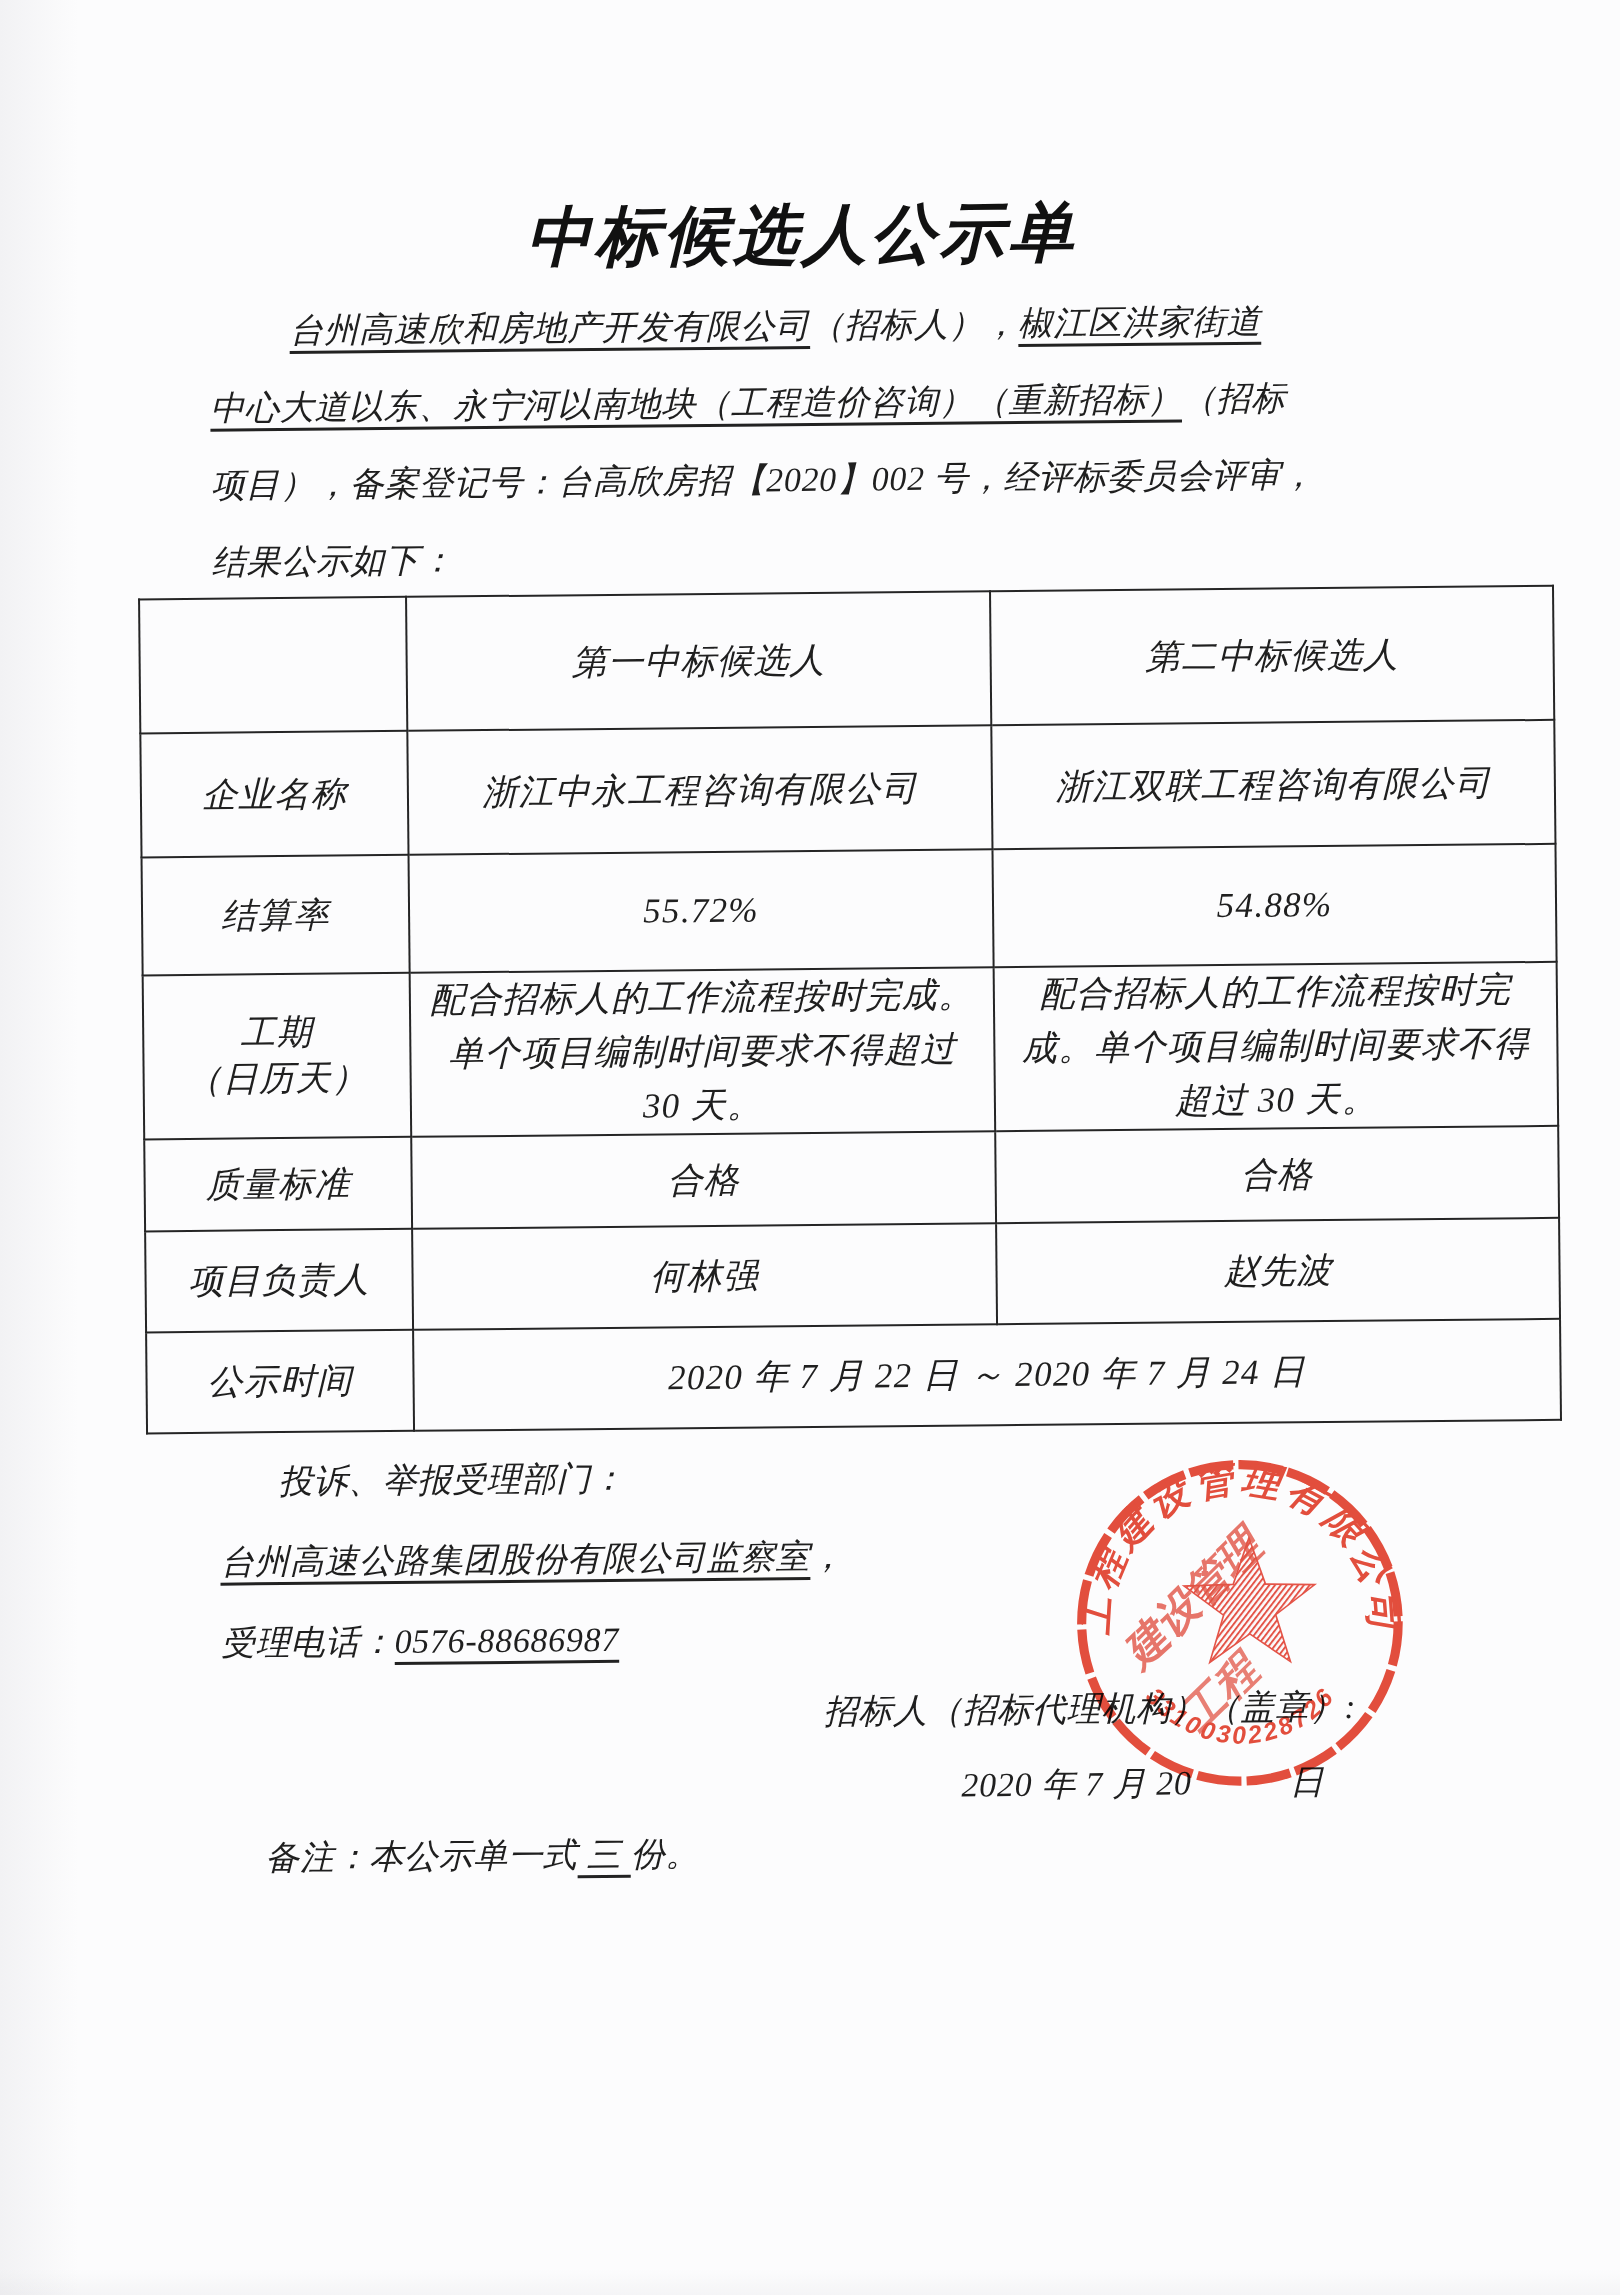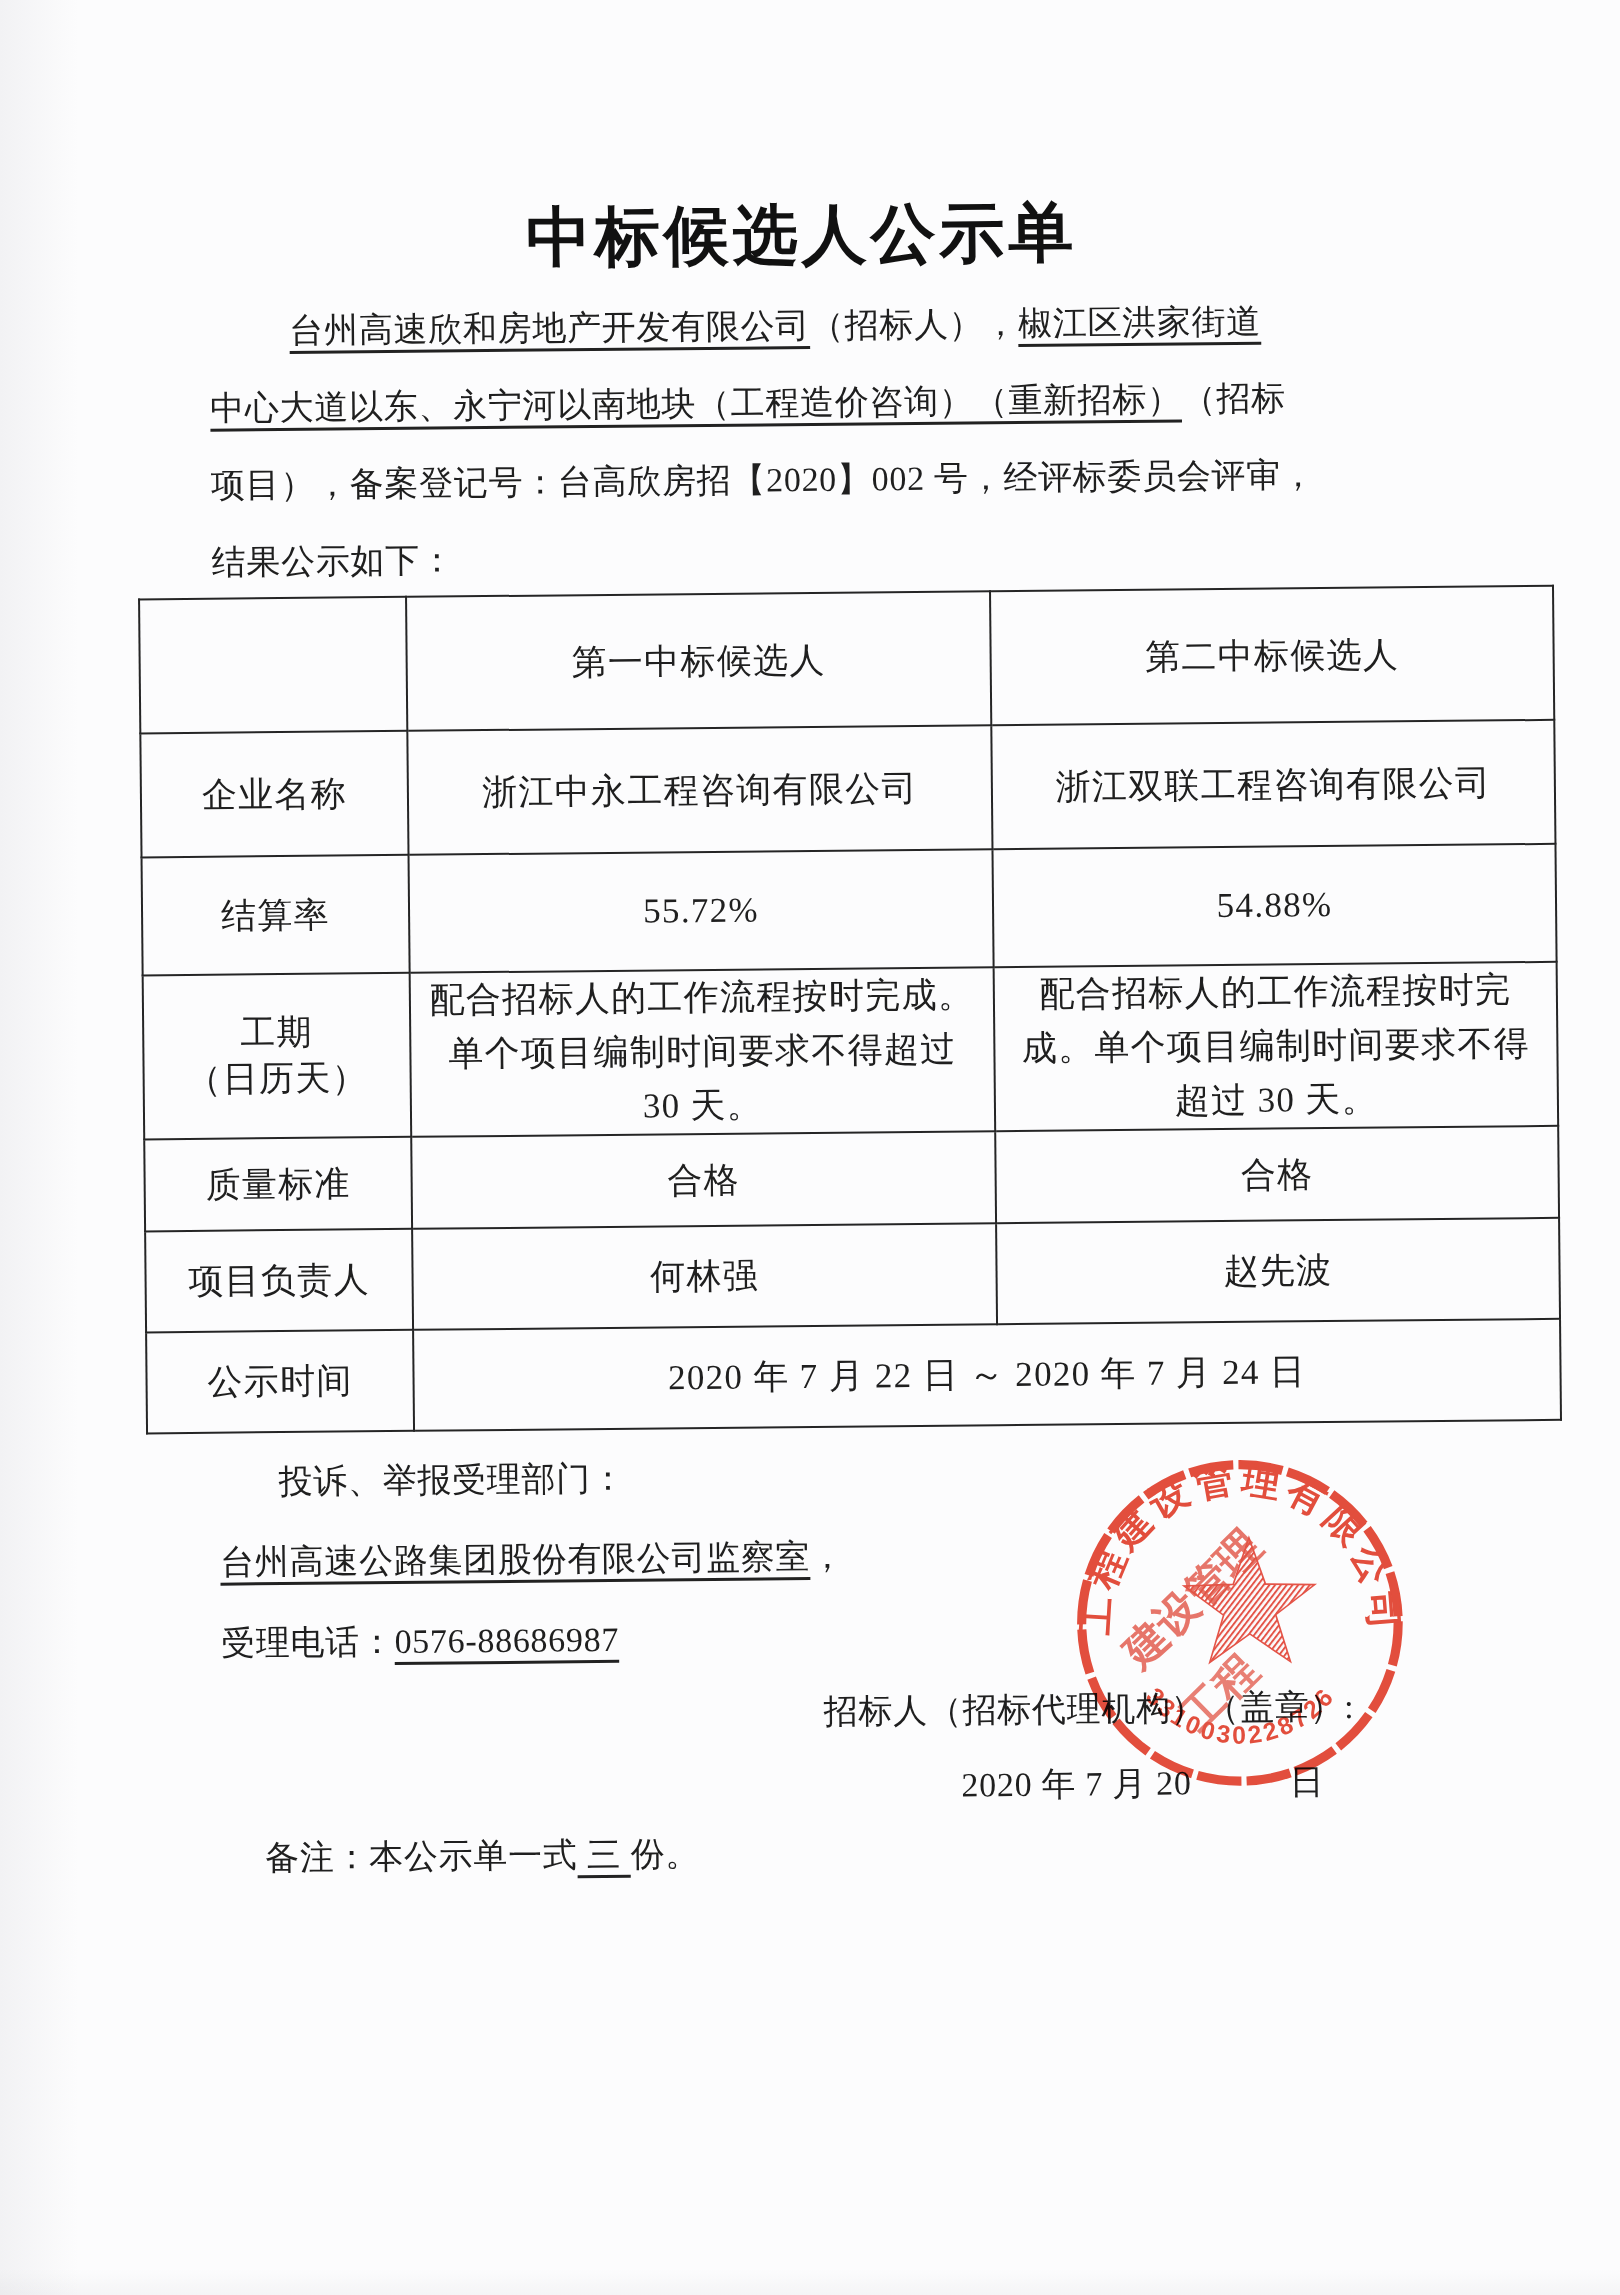--- a/index.html
+++ b/index.html
@@ -3,20 +3,21 @@
 <meta charset="utf-8">
 <style>
   html,body{margin:0;padding:0;background:#e9e9ec;}
   .page{
     position:relative;
     width:1620px;height:2295px;
     background:#fcfcfd;
     overflow:hidden;
     font-family:"Liberation Serif", serif;
     color:#1f1f1f;
+    font-style:italic;
   }
   .scan-edge-left{
     position:absolute;left:0;top:0;width:79px;height:100%;
     background:linear-gradient(to right, rgba(110,110,125,0.07), rgba(110,110,125,0.0));
   }
   .scan-edge-bottom{
     position:absolute;left:0;bottom:0;width:100%;height:26px;
     background:linear-gradient(to top, rgba(110,110,125,0.05), rgba(110,110,125,0.0));
   }
   .content{

